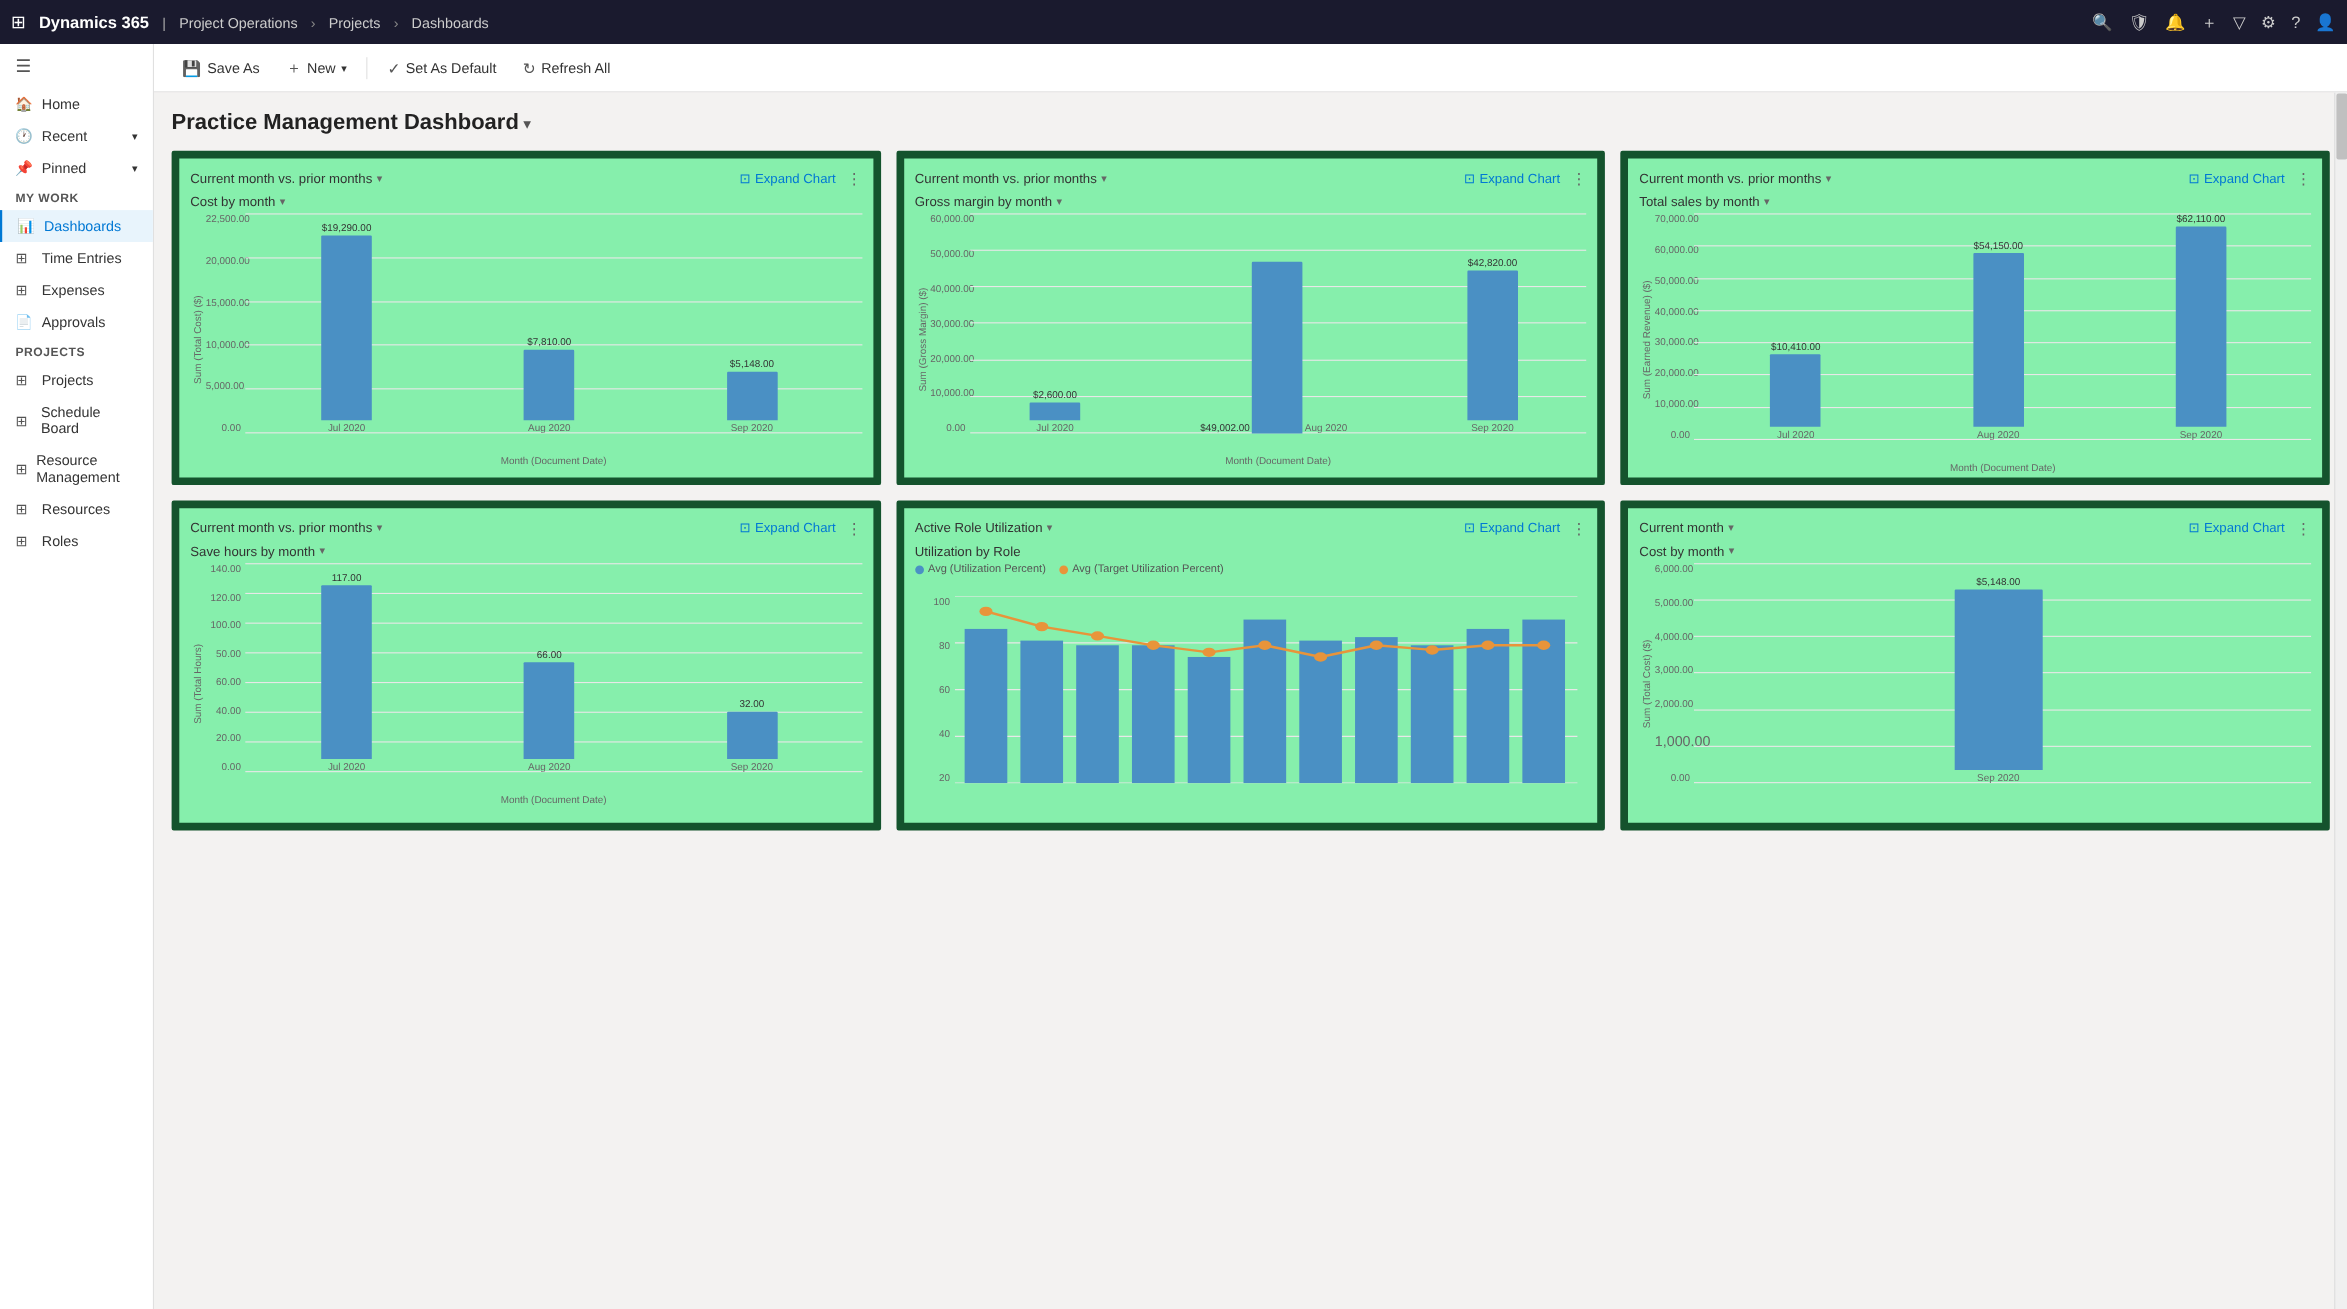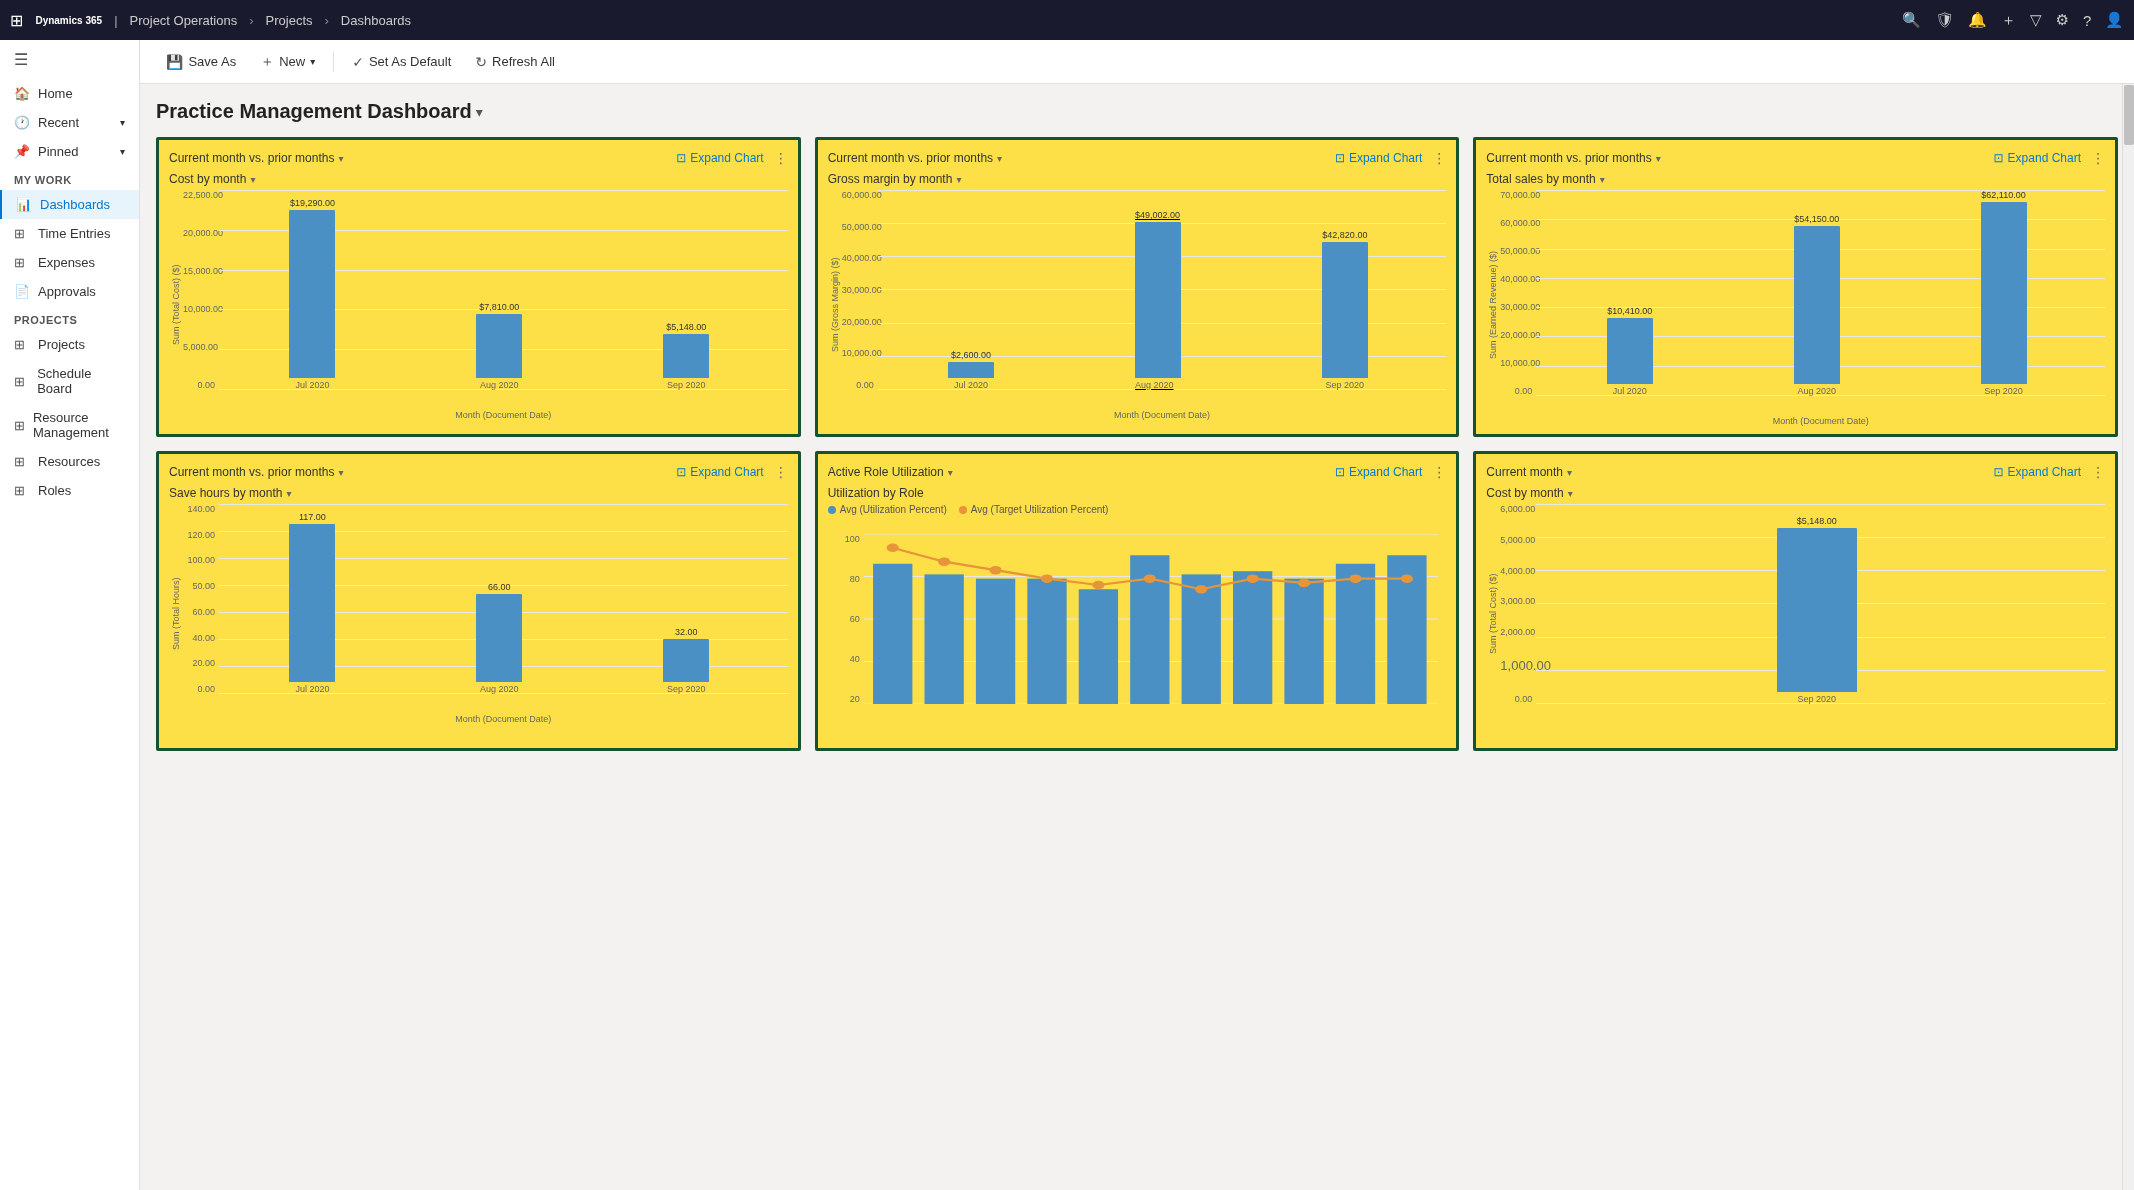--- a/index.html
+++ b/index.html
@@ -12,21 +12,21 @@
       display: flex;
       align-items: center;
       padding: 0 10px;
       gap: 8px;
       color: #fff;
       position: fixed;
       top: 0; left: 0; right: 0;
       z-index: 100;
     }
     .top-nav .app-grid { font-size: 16px; cursor: pointer; margin-right: 4px; }
-    .top-nav .brand { font-size: 10px; font-weight: 600; color: #fff; }
+    .top-nav .brand { font-size: 15px; font-weight: 600; color: #fff; }
     .top-nav .brand-sep { color: #aaa; margin: 0 4px; font-size: 13px; }
     .top-nav .nav-item { color: #ccc; font-size: 13px; }
     .top-nav .breadcrumb-sep { color: #888; margin: 0 4px; }
     .top-nav .spacer { flex: 1; }
     .top-nav .nav-icons { display: flex; gap: 14px; align-items: center; color: #ccc; font-size: 15px; }
     .top-nav .nav-icons span { cursor: pointer; }
 
     
     .toolbar {
       height: 44px;
@@ -109,22 +109,22 @@
 
     
     .dashboard-grid {
       display: grid;
       grid-template-columns: 1fr 1fr 1fr;
       gap: 14px;
     }
 
     
     .chart-card {
-      background: #fde047;
-      border: 3px solid #14532d;
+      background: #86efac;
+      border: 7px solid #14532d;
       border-radius: 2px;
       padding: 10px;
       min-height: 300px;
     }
     .chart-card-header {
       display: flex; align-items: center; justify-content: space-between;
       margin-bottom: 6px;
     }
     .chart-filter-btn {
       display: flex; align-items: center; gap: 4px;
@@ -386,21 +386,21 @@
               <div style="border-top:1px solid #e8e8e8;"></div>
               <div style="border-top:1px solid #e8e8e8;"></div>
               <div style="border-top:1px solid #e8e8e8;"></div>
               <div style="border-top:1px solid #e8e8e8;"></div>
             </div>
             <div style="display:flex;flex-direction:column;align-items:center;gap:2px;z-index:1;">
               <span style="font-size:9px;color:#333;">$2,600.00</span>
               <div style="background:#4a90c4;width:46px;height:16px;border-radius:1px 1px 0 0;"></div>
               <span style="font-size:9px;color:#666;">Jul 2020</span>
             </div>
-            <div style="display:flex;flex-direction:column;align-items:flex-start;gap:2px;z-index:1;text-decoration:underline;">
+            <div style="display:flex;flex-direction:row;align-items:flex-end;gap:2px;z-index:1;">
               <span style="font-size:9px;color:#333;">$49,002.00</span>
               <div style="background:#4a90c4;width:46px;height:156px;border-radius:1px 1px 0 0;"></div>
               <span style="font-size:9px;color:#666;">Aug 2020</span>
             </div>
             <div style="display:flex;flex-direction:column;align-items:center;gap:2px;z-index:1;">
               <span style="font-size:9px;color:#333;">$42,820.00</span>
               <div style="background:#4a90c4;width:46px;height:136px;border-radius:1px 1px 0 0;"></div>
               <span style="font-size:9px;color:#666;">Sep 2020</span>
             </div>
           </div>

